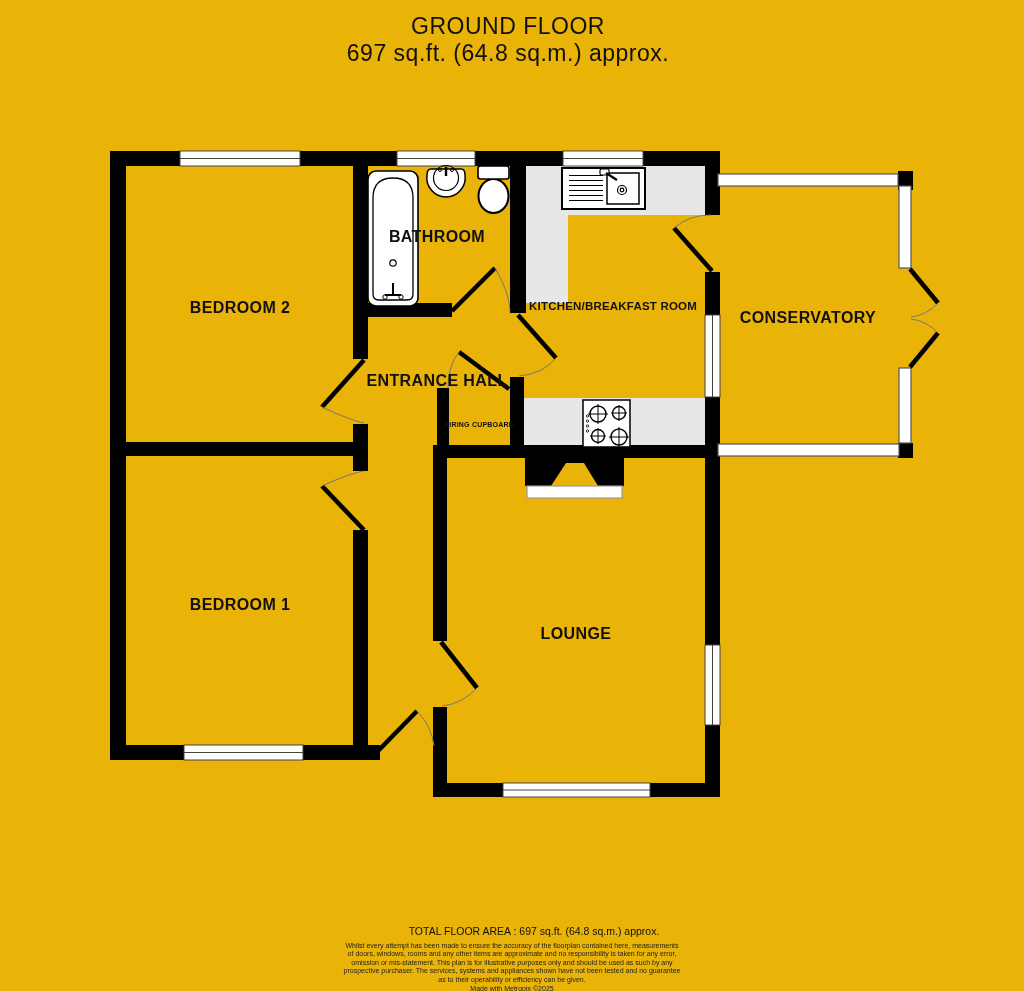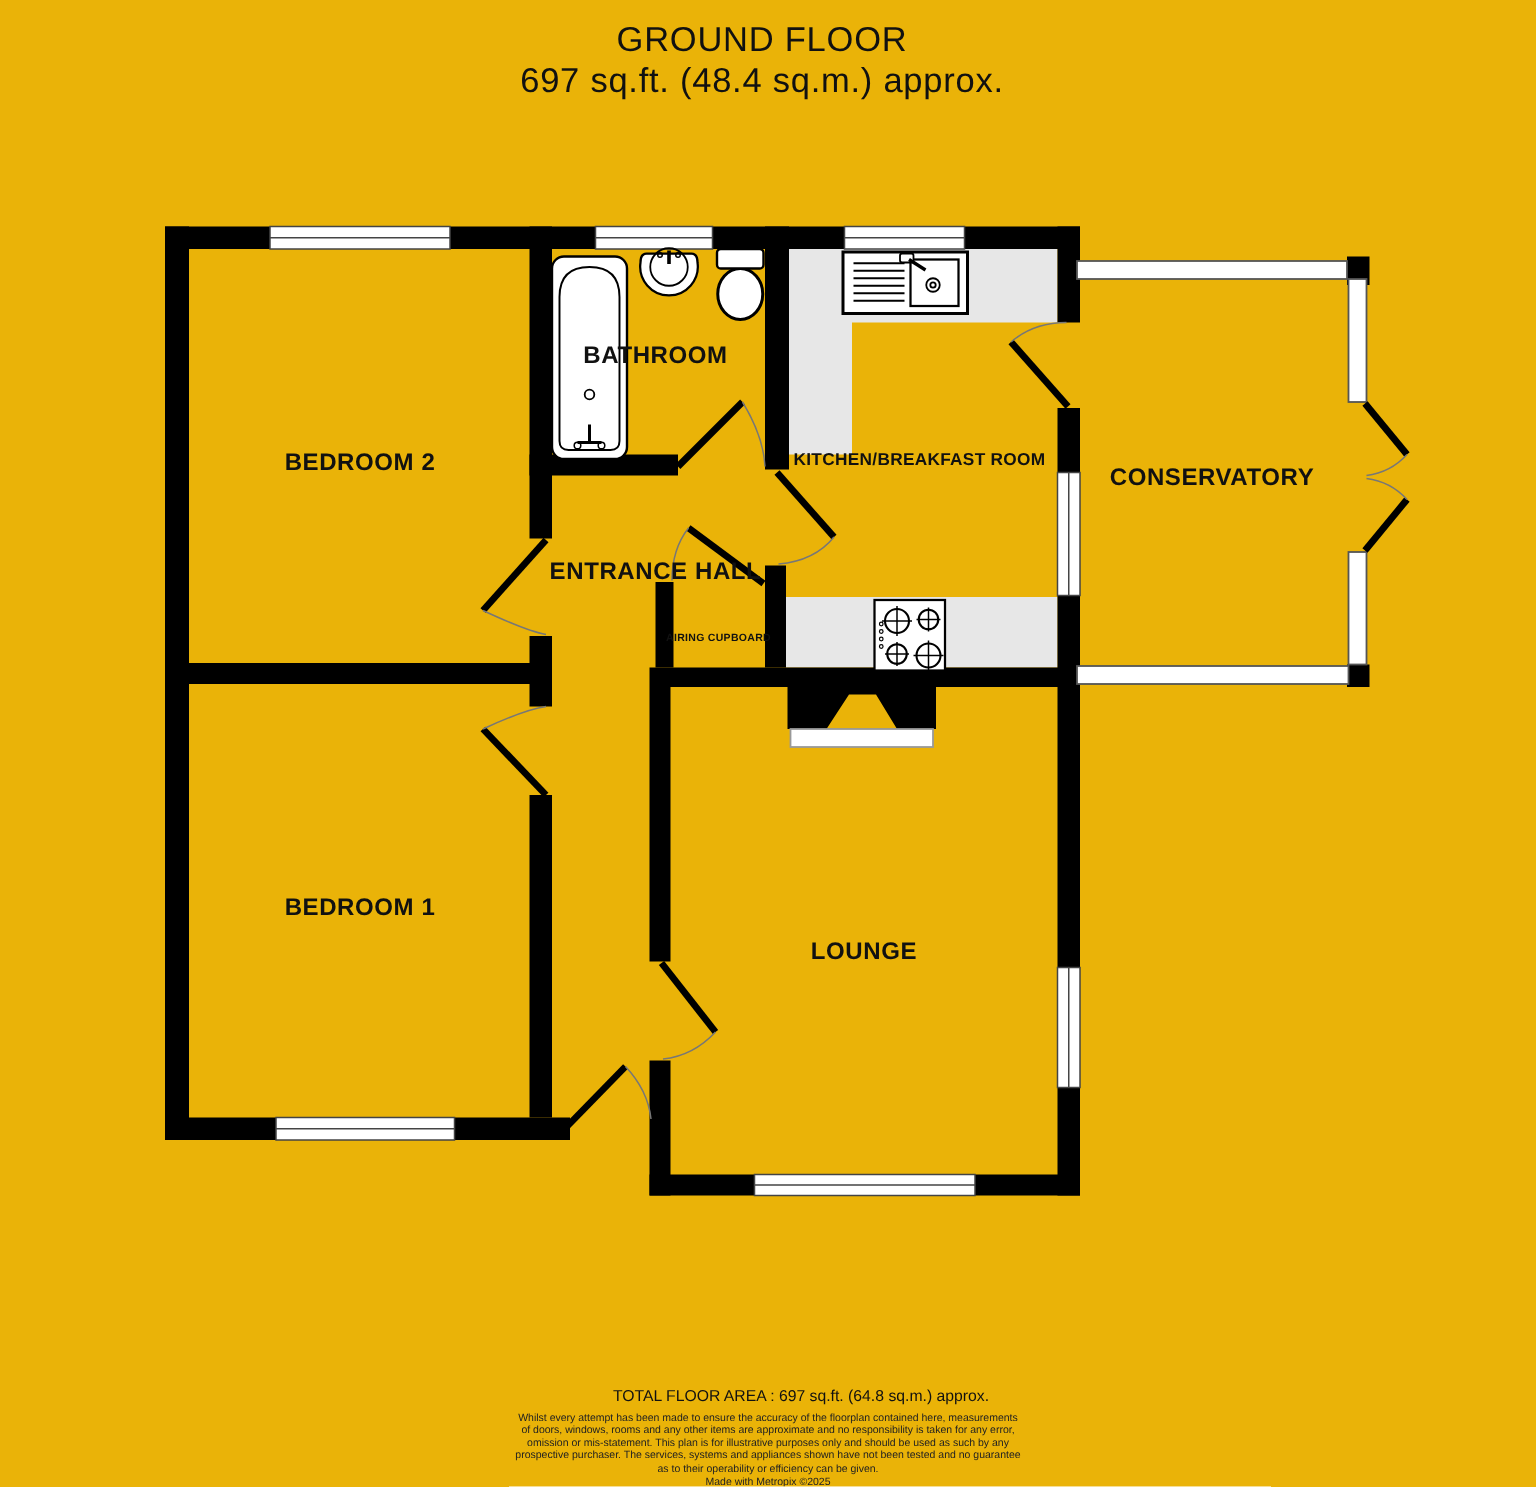--- a/index.html
+++ b/index.html
@@ -17,21 +17,21 @@
   .room-label-small{font-size:11.5px;letter-spacing:.2px;}
   .room-label-tiny{font-size:7px;letter-spacing:.2px;}
 </style>
 </head>
 <body>
 
 <div class="page">
 
   <div class="title-block">
     <div>GROUND FLOOR</div>
-    <div>697 sq.ft. (48.4 sq.m.) approx.</div>
+    <div>697 sq.ft. (64.8 sq.m.) approx.</div>
   </div>
 
   <svg class="plan-svg" viewBox="0 0 1024 991">
 
     <g fill="#e7e7e7">
       <rect x="526" y="166" width="179" height="49"></rect>
       <rect x="526" y="166" width="42" height="137"></rect>
       <rect x="524" y="398" width="181" height="47"></rect>
     </g>
 

